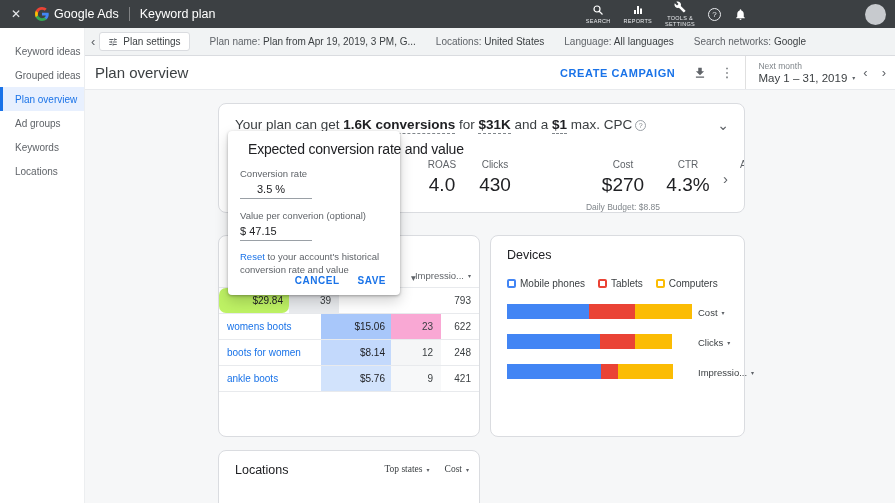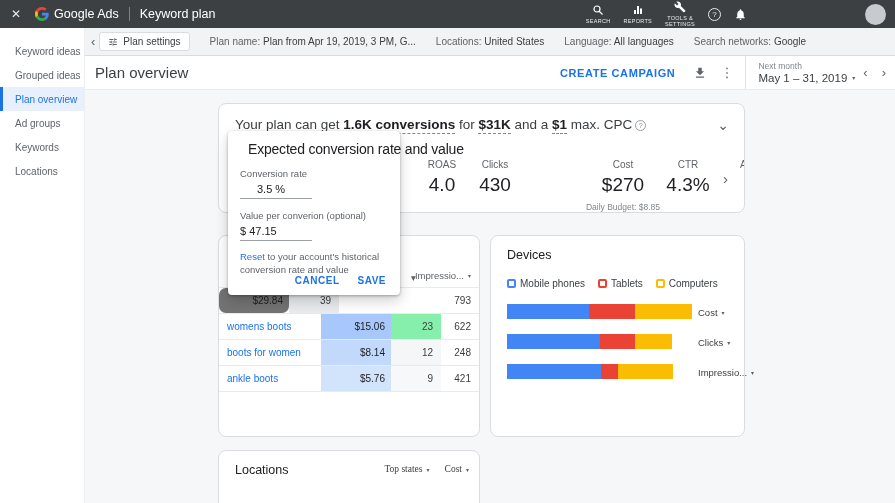--- a/index.html
+++ b/index.html
@@ -253,34 +253,34 @@
   <div class="card keywords">
     <div class="kw-header">
       <span class="kw-h-caret">▾</span>
       <span class="kw-h-imp">
         <span>Impressio...</span>
         <span class="caret">▾</span>
       </span>
     </div>
     <div class="kw-rows">
       <div class="kw-row">
-        <div class="kw-c2" style="background-color: #737373; border-radius: 7px;">
+        <div class="kw-c2" style="background-color: #bef264; border-radius: 7px;">
             <span style="color: rgb(32, 33, 36);">$29.84</span>
           </div>
         <div class="kw-c3" style="background-color: rgb(233, 235, 238);">
             <span>39</span>
           </div>
         <div class="kw-c4">793</div>
       </div>
       <div class="kw-row">
         <div class="kw-c1">womens boots</div>
         <div class="kw-c2" style="background-color: rgb(168, 199, 250);">
             <span style="color: rgb(32, 33, 36);">$15.06</span>
           </div>
-        <div class="kw-c3" style="background-color: #86efac;">
+        <div class="kw-c3" style="background-color: #f9a8d4;">
             <span>23</span>
           </div>
         <div class="kw-c4">622</div>
       </div>
       <div class="kw-row">
         <div class="kw-c1">boots for women</div>
         <div class="kw-c2" style="background-color: rgb(195, 217, 252);">
             <span style="color: rgb(32, 33, 36);">$8.14</span>
           </div>
         <div class="kw-c3" style="background-color: rgb(245, 246, 247);">

